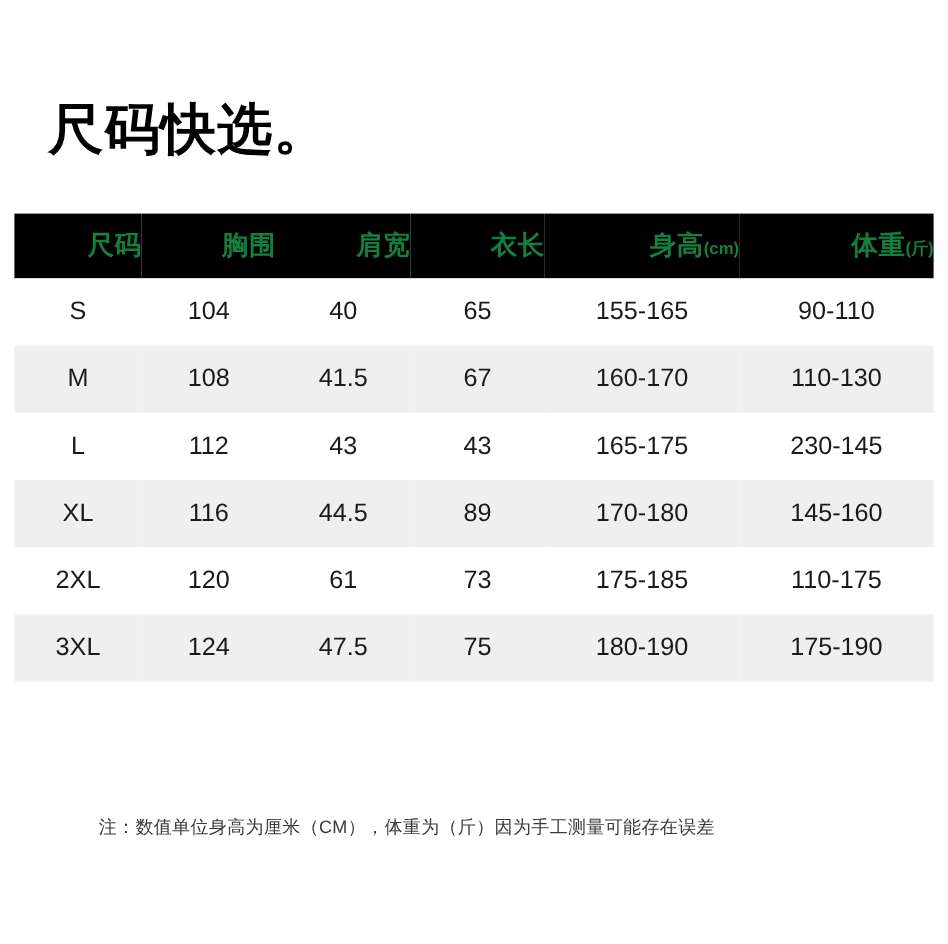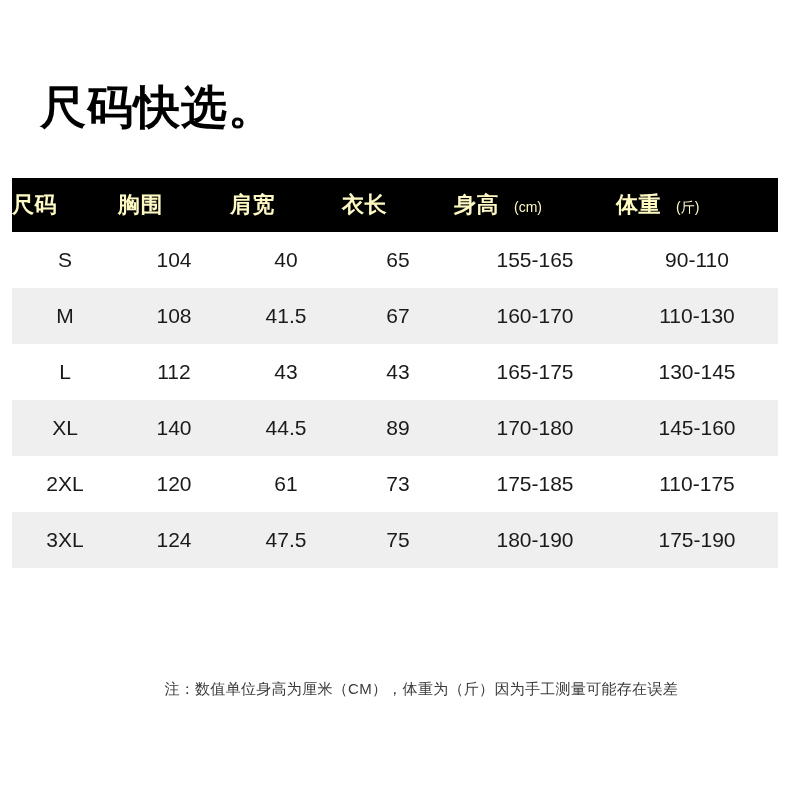--- a/index.html
+++ b/index.html
@@ -36,34 +36,33 @@
     left: 12px;
     top: 178px;
     width: 766px;
     border-collapse: collapse;
     table-layout: fixed;
   }
   .size-table thead tr {
     background: #000000;
   }
   .size-table thead th {
-    color: #fef9c3;
+    color: #15803d;
     font-size: 22px;
     font-weight: bold;
     height: 54px;
-    text-align: left;
+    text-align: right;
     vertical-align: middle;
     padding: 0;
     letter-spacing: 0.5px;
   }
   .size-table thead th .unit {
     font-size: 14px;
-    font-weight: normal;
+    font-weight: bold;
     letter-spacing: 0;
-    padding-left: 15px;
   }
   .size-table tbody td {
     font-size: 21px;
     height: 56px;
     text-align: center;
     vertical-align: middle;
     padding: 0;
     color: #1a1a1a;
   }
   .size-table tbody tr.odd {
@@ -76,21 +75,21 @@
   .col-chest  { width: 112px; }
   .col-shoulder { width: 112px; }
   .col-length { width: 112px; }
   .col-height { width: 162px; }
   .col-weight { width: 162px; }
   .note {
     position: absolute;
     left: 0;
     top: 680px;
     width: 678px;
-    text-align: right;
+    text-align: center;
     font-size: 15px;
     color: #3a3a3a;
     letter-spacing: 0.3px;
   }
 </style>
 </head>
 <body>
 
 <div class="page">
 
@@ -131,25 +130,25 @@
         <td>67</td>
         <td>160-170</td>
         <td>110-130</td>
       </tr>
       <tr class="odd">
         <td>L</td>
         <td>112</td>
         <td>43</td>
         <td>43</td>
         <td>165-175</td>
-        <td>130-145</td>
+        <td>230-145</td>
       </tr>
       <tr class="even">
         <td>XL</td>
-        <td>140</td>
+        <td>116</td>
         <td>44.5</td>
         <td>89</td>
         <td>170-180</td>
         <td>145-160</td>
       </tr>
       <tr class="odd">
         <td>2XL</td>
         <td>120</td>
         <td>61</td>
         <td>73</td>

